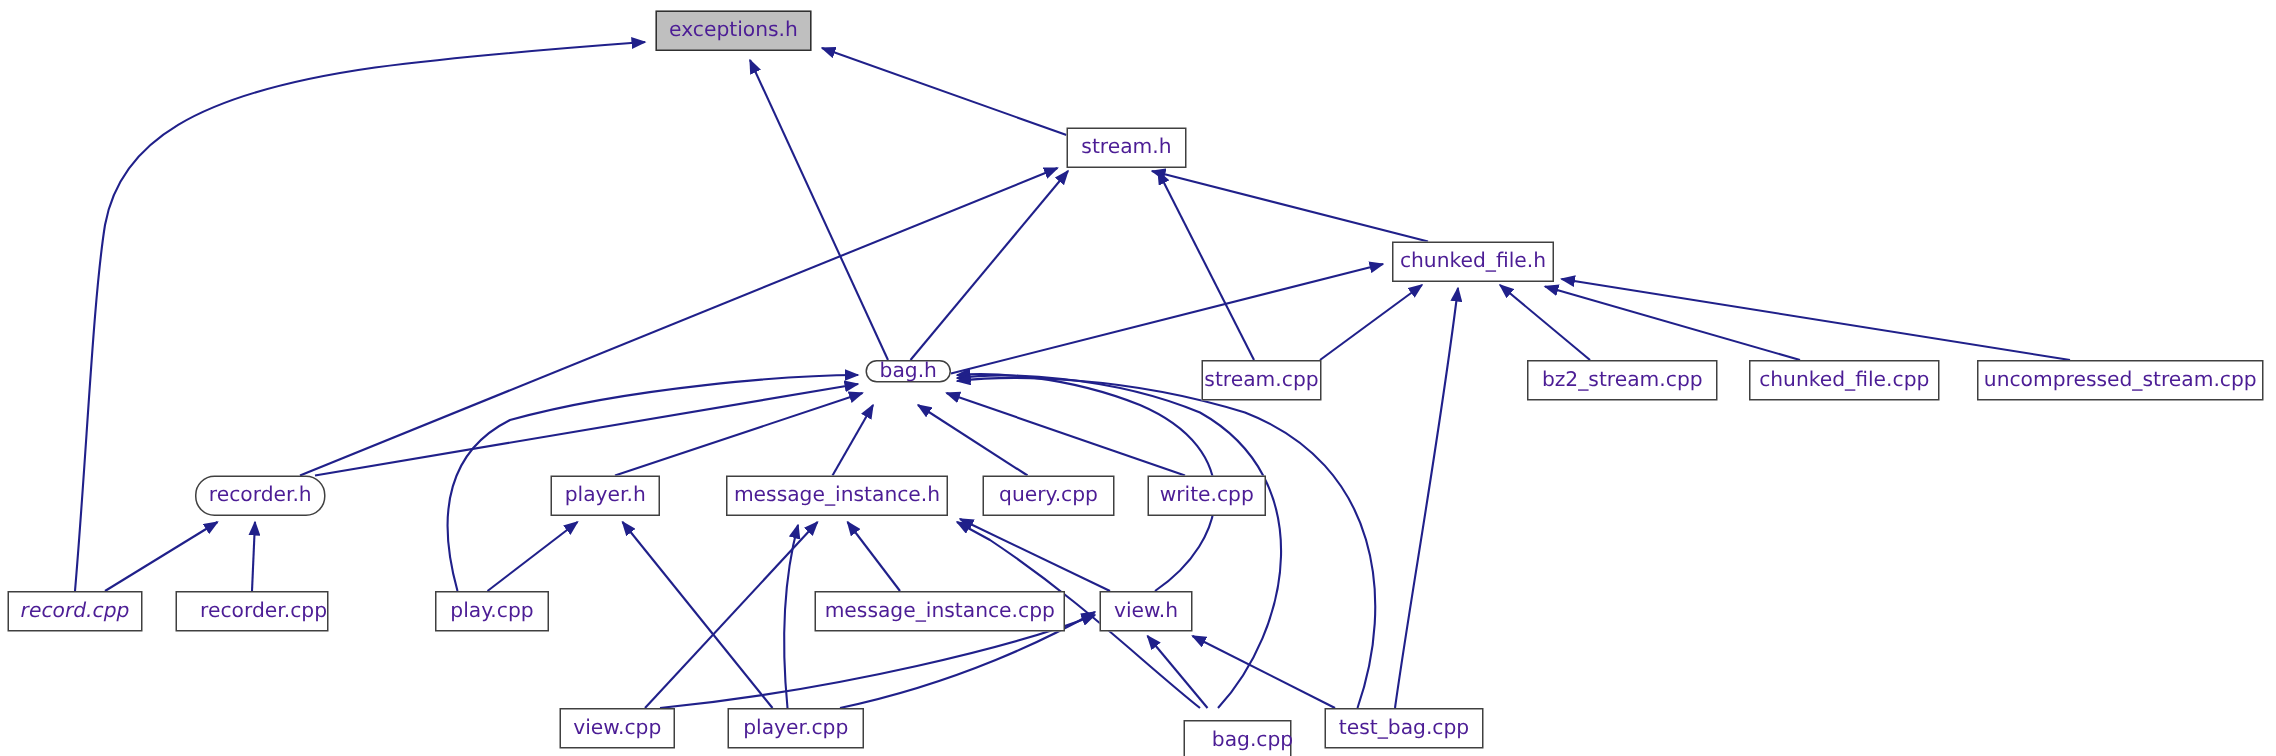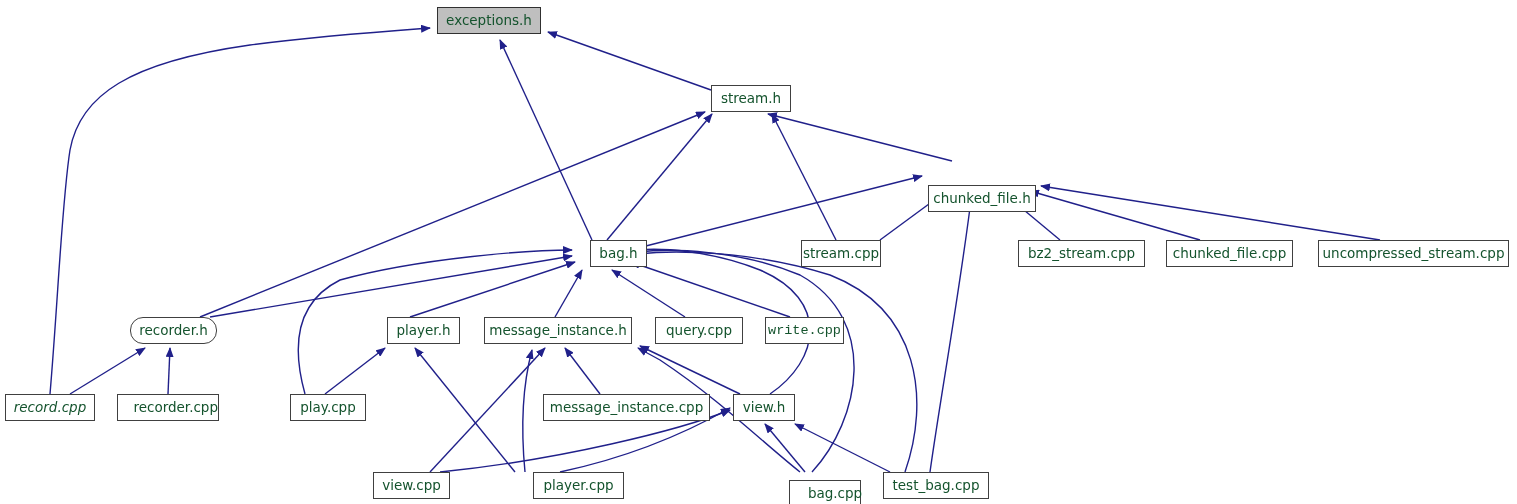--- a/index.html
+++ b/index.html
@@ -1,21 +1,21 @@
 <!DOCTYPE html>
 <html><head>
 <meta charset="utf-8">
 <style>
   html,body{margin:0;padding:0;background:#ffffff;}
   #canvas{position:relative;width:1517px;height:504px;background:#ffffff;
           font-family:"DejaVu Sans","Liberation Sans",sans-serif;overflow:hidden;}
   svg#edges{position:absolute;left:0;top:0;width:1517px;height:504px;}
   .node{position:absolute;box-sizing:border-box;display:flex;align-items:center;
         justify-content:center;border:1px solid #404040;background:#ffffff;
-        color:#14532d;font-size:13.5px;line-height:1;white-space:nowrap;
+        color:#4c1d95;font-size:13.5px;line-height:1;white-space:nowrap;
         height:27px;}
   .node.highlight{background:#bfbfbf;border-color:#303030;}
   .node .lbl{pointer-events:none;}
 </style>
 </head>
 <body>
 
 <div id="canvas">
   <svg id="edges" viewBox="0 0 1517 504" xmlns="http://www.w3.org/2000/svg">
     <defs>
@@ -61,72 +61,72 @@
         <path d="M 890,472 L 795,424" marker-end="url(#ah)" stroke="#20208a"></path>
       </g>
   </svg>
   <div id="node-layer">
       <div class="node highlight" style="left: 437px; top: 7px; width: 104px; height: 27px;">
         <span class="lbl">exceptions.h</span>
       </div>
       <div class="node" style="left: 711px; top: 85px; width: 80px; height: 27px;">
         <span class="lbl">stream.h</span>
       </div>
-      <div class="node" style="left: 928px; top: 161px; width: 108px; height: 27px; margin-top: 24px;">
+      <div class="node" style="left: 928px; top: 161px; width: 108px; height: 27px;">
         <span class="lbl">chunked_file.h</span>
       </div>
-      <div class="node" style="left: 590px; top: 240px; width: 57px; height: 27px;">
+      <div class="node" style="left: 577px; top: 240px; width: 57px; height: 15px; border-radius: 11px;">
         <span class="lbl">bag.h</span>
       </div>
       <div class="node" style="left: 801px; top: 240px; width: 80px; height: 27px;">
         <span class="lbl">stream.cpp</span>
       </div>
       <div class="node" style="left: 1018px; top: 240px; width: 127px; height: 27px;">
         <span class="lbl">bz2_stream.cpp</span>
       </div>
       <div class="node" style="left: 1166px; top: 240px; width: 127px; height: 27px;">
         <span class="lbl">chunked_file.cpp</span>
       </div>
       <div class="node" style="left: 1318px; top: 240px; width: 191px; height: 27px;">
         <span class="lbl">uncompressed_stream.cpp</span>
       </div>
       <div class="node" style="left: 130px; top: 317px; width: 87px; height: 27px; border-radius: 13px;">
         <span class="lbl">recorder.h</span>
       </div>
-      <div class="node" style="left: 387px; top: 317px; width: 73px; height: 27px;">
+      <div class="node" style="left: 367px; top: 317px; width: 73px; height: 27px;">
         <span class="lbl">player.h</span>
       </div>
       <div class="node" style="left: 484px; top: 317px; width: 148px; height: 27px;">
         <span class="lbl">message_instance.h</span>
       </div>
       <div class="node" style="left: 655px; top: 317px; width: 88px; height: 27px;">
         <span class="lbl">query.cpp</span>
       </div>
-      <div class="node" style="left: 765px; top: 317px; width: 79px; height: 27px; font-family: Liberation Mono, monospace;">
+      <div class="node" style="left: 765px; top: 317px; width: 79px; height: 27px;">
         <span class="lbl">write.cpp</span>
       </div>
       <div class="node" style="left: 5px; top: 394px; width: 90px; height: 27px; font-style: italic;">
         <span class="lbl">record.cpp</span>
       </div>
       <div class="node" style="left: 117px; top: 394px; width: 102px; height: 27px; justify-content: flex-end;">
         <span class="lbl">recorder.cpp</span>
       </div>
       <div class="node" style="left: 290px; top: 394px; width: 76px; height: 27px;">
         <span class="lbl">play.cpp</span>
       </div>
       <div class="node" style="left: 543px; top: 394px; width: 167px; height: 27px;">
         <span class="lbl">message_instance.cpp</span>
       </div>
       <div class="node" style="left: 733px; top: 394px; width: 62px; height: 27px;">
         <span class="lbl">view.h</span>
       </div>
       <div class="node" style="left: 373px; top: 472px; width: 77px; height: 27px;">
         <span class="lbl">view.cpp</span>
       </div>
-      <div class="node" style="left: 485px; top: 472px; width: 91px; height: 27px; margin-left: 48px;">
+      <div class="node" style="left: 485px; top: 472px; width: 91px; height: 27px;">
         <span class="lbl">player.cpp</span>
       </div>
       <div class="node" style="left: 789px; top: 480px; width: 72px; height: 27px; padding-left: 20px;">
         <span class="lbl">bag.cpp</span>
       </div>
       <div class="node" style="left: 883px; top: 472px; width: 106px; height: 27px;">
         <span class="lbl">test_bag.cpp</span>
       </div>
     </div>
 </div>

